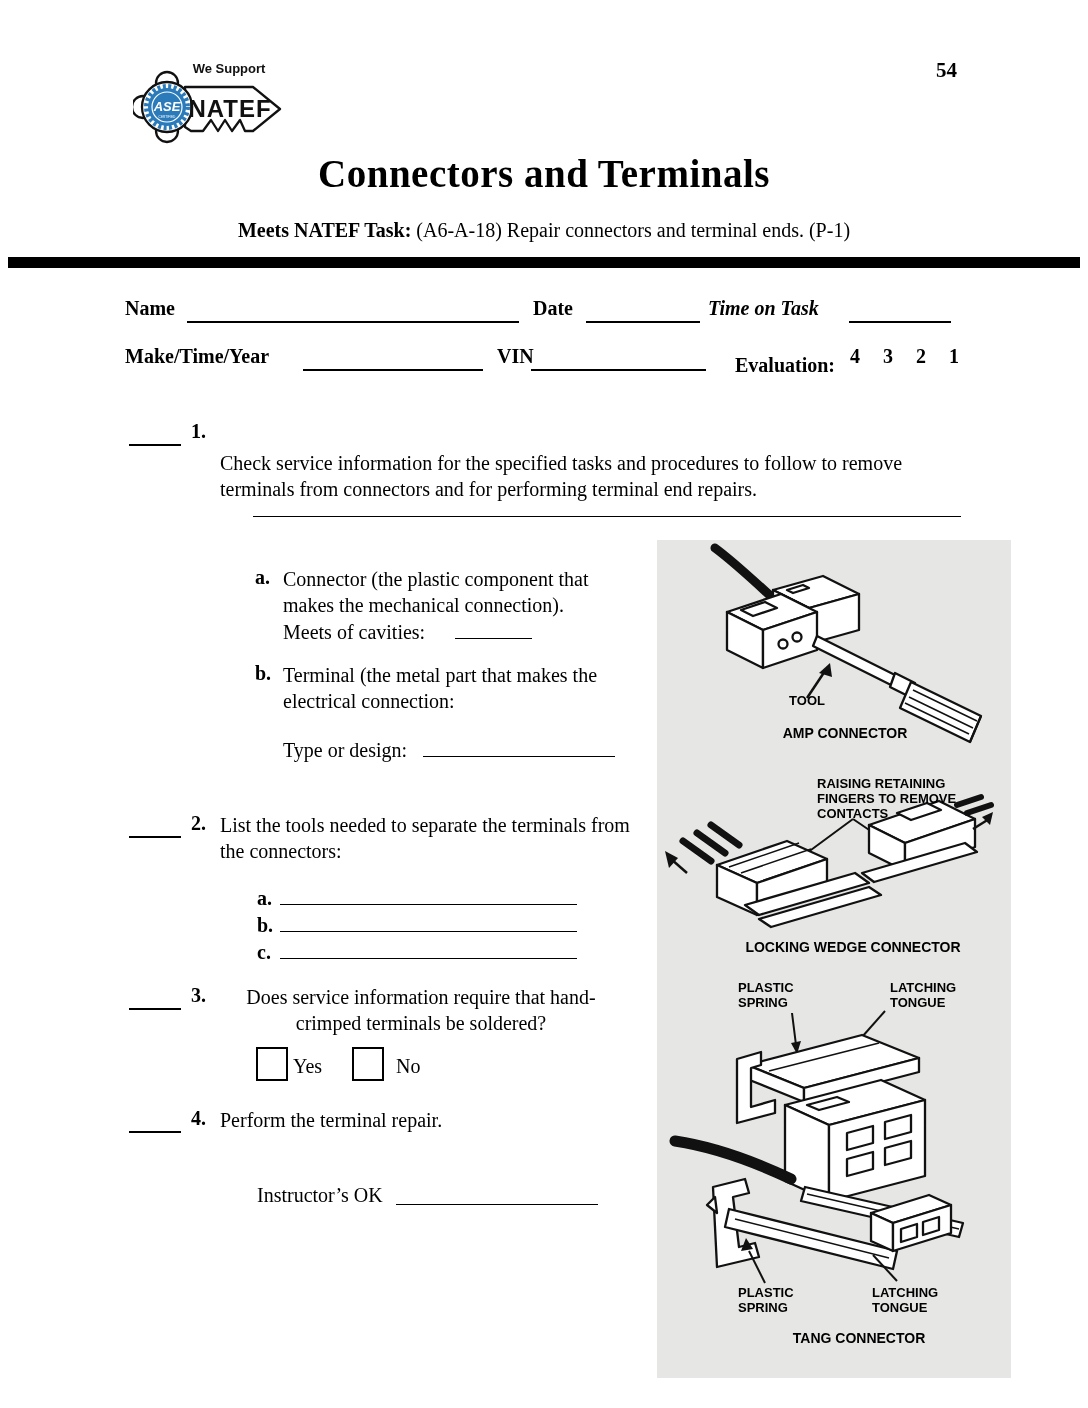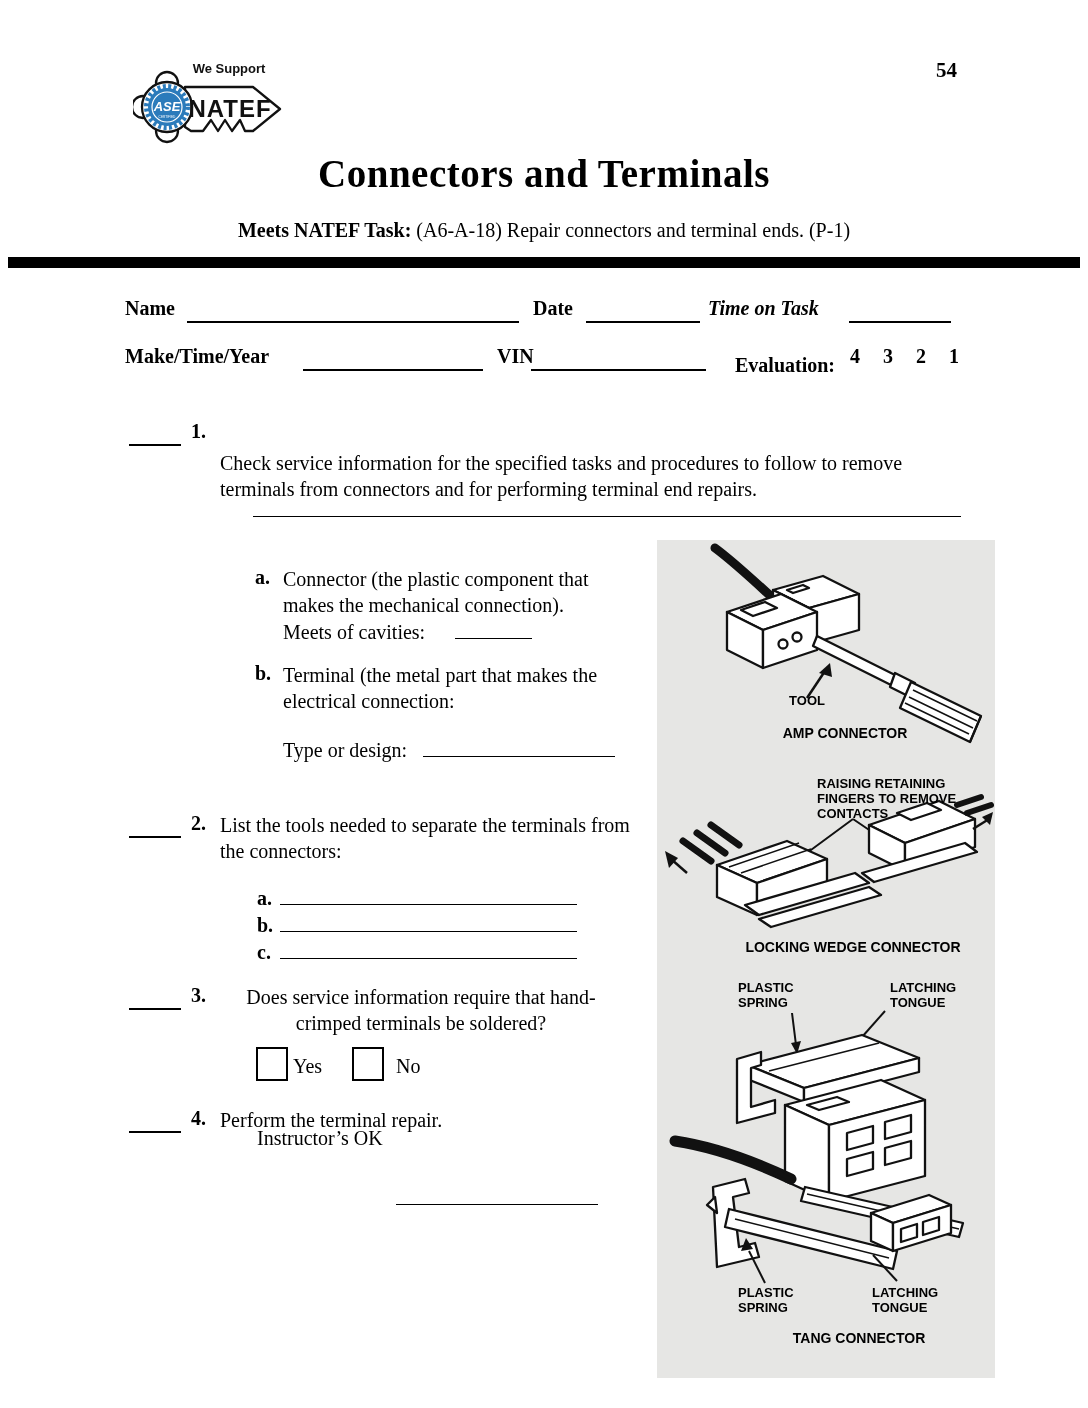--- a/index.html
+++ b/index.html
@@ -111,24 +111,24 @@
 <div class="abs t20" style="left:220px;top:984px;width:402px;text-align:center;">Does service information require that hand-crimped terminals be soldered?</div>
 <div class="abs cbox" style="left:256px;top:1047px;width:28px;height:30px;"></div>
 <div class="abs t20" style="left:293px;top:1053px;">Yes</div>
 <div class="abs cbox" style="left:352px;top:1047px;width:28px;height:30px;"></div>
 <div class="abs t20" style="left:396px;top:1053px;">No</div>
 
 <div class="abs blank" style="left:129px;top:1109px;width:52px;height:22px;"></div>
 <div class="abs tasknum" style="left:191px;top:1107px;">4.</div>
 <div class="abs t20" style="left:220px;top:1107px;width:500px;">Perform the terminal repair.</div>
 
-<div class="abs t20" style="left:257px;top:1125px;">Instructor’s OK</div>
+<div class="abs t20" style="left:257px;top:1182px;">Instructor’s OK</div>
 <div class="abs thinblank" style="left:396px;top:1182px;width:202px;height:22px;"></div>
 
-<div class="abs" id="panel" style="background: rgb(230, 230, 228);">
+<div class="abs" id="panel" style="background: rgb(230, 230, 228); padding-left: 16px;">
 
   <svg style="left:0;top:0;" width="338" height="215" viewBox="0 0 338 215">
     <path class="ln" d="M58,8 C85,28 112,55 150,90" stroke-width="9" stroke-linecap="round"></path>
     <polygon class="sh" points="116,50 166,36 202,54 152,68"></polygon>
     <polygon class="sh" points="152,68 202,54 202,90 152,104"></polygon>
     <polygon class="sh" points="116,50 152,68 152,104 116,86"></polygon>
     <polygon class="sh" points="130,50 146,45 152,48 136,53"></polygon>
     <polygon class="sh" points="70,72 124,54 160,72 106,90"></polygon>
     <polygon class="sh" points="70,72 106,90 106,128 70,110"></polygon>
     <polygon class="sh" points="106,90 160,72 160,110 106,128"></polygon>

